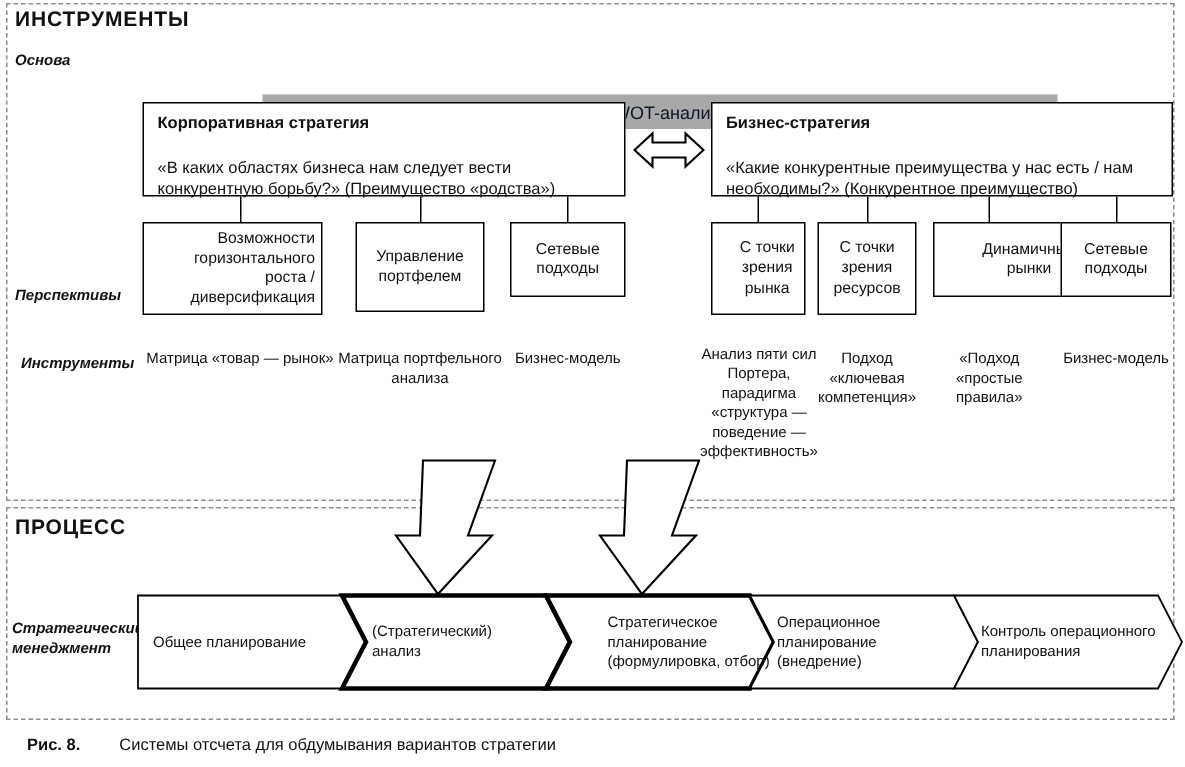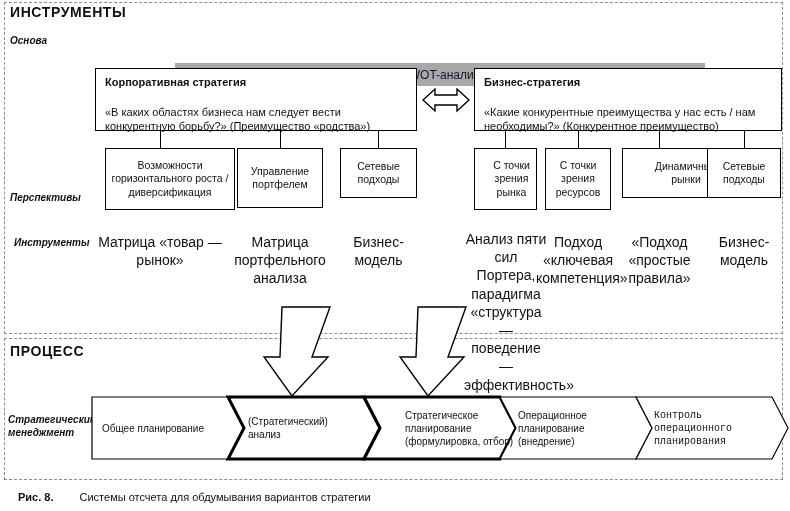--- a/index.html
+++ b/index.html
@@ -13,21 +13,21 @@
 
   .row-label { position:absolute; font-style:italic; font-weight:bold; font-size:10px; line-height:1.25; z-index:2; }
 
   .swot-bar { position:absolute; background:#a8a8a8; display:flex; align-items:center; justify-content:center; font-size:12px; color:#0f172a; z-index:1;margin-top:33px; }
 
   .sbox { position:absolute; border:1px solid #000; background:#fff; padding:6px 9px 4px 9px; font-size:11px; line-height:1.32; z-index:1; }
   .sbox .t { font-weight:bold; font-size:11px; margin-bottom:15px; }
 
   .pbox { position:absolute; border:1px solid #000; background:#fff; display:flex; align-items:center; justify-content:center; text-align:center; font-size:10.5px; line-height:1.25; padding:3px 4px; z-index:1; }
 
-  .tool { position:absolute; text-align:center; font-size:14px; line-height:1.3; z-index:1; }
+  .tool { position:absolute; text-align:center; font-size:10px; line-height:1.3; z-index:1; }
 
   .vline { position:absolute; width:1px; background:#000; z-index:1; }
 
   .arrow-svg { position:absolute; z-index:5; }
   .hollow { fill:#fff; stroke:#000; stroke-width:1.4; stroke-linejoin:miter; }
 
   .chev { fill:#fff; stroke:#000; stroke-linejoin:miter; }
   .chev.thin  { stroke-width:1.2; }
   .chev.thick { stroke-width:3; }
   .chev-label { position:absolute; display:flex; align-items:center; font-size:10px; line-height:1.3; z-index:6; }
@@ -65,21 +65,21 @@
   </div>
 
   <div class="vline" style="left:160px; top:131px; height:17px;"></div>
   <div class="vline" style="left:280px; top:131px; height:17px;"></div>
   <div class="vline" style="left:378px; top:131px; height:17px;"></div>
   <div class="vline" style="left:505px; top:131px; height:17px;"></div>
   <div class="vline" style="left:578px; top:131px; height:17px;"></div>
   <div class="vline" style="left:659px; top:131px; height:17px;"></div>
   <div class="vline" style="left:744px; top:131px; height:17px;"></div>
 
-  <div class="pbox" style="left:105px; top:148px; width:130px; height:62px;">Возможности горизонтального роста / диверсификация</div>
+  <div class="pbox" style="left:95px; top:148px; width:120px; height:62px;text-align:right;">Возможности горизонтального роста / диверсификация</div>
   <div class="pbox" style="left:237px; top:148px; width:86px; height:60px;">Управление портфелем</div>
   <div class="pbox" style="left:340px; top:148px; width:77px; height:50px;">Сетевые подходы</div>
 
   <div class="pbox" style="left:474px; top:148px; width:63px; height:62px;padding-left:16px;">С точки зрения рынка</div>
   <div class="pbox" style="left:545px; top:148px; width:66px; height:62px;">С точки зрения ресурсов</div>
   <div class="pbox" style="left:622px; top:148px; width:95px; height:50px;padding-left:37px;">Динамичные рынки</div>
   <div class="pbox" style="left:707px; top:148px; width:74px; height:50px;">Сетевые подходы</div>
 
   <div class="tool" style="left:85px;  top:233px; width:150px;">Матрица «товар — рынок»</div>
   <div class="tool" style="left:225px; top:233px; width:110px;">Матрица портфельного анализа</div>
@@ -107,19 +107,19 @@
     <polygon class="chev thick" points="138,2 274,2 290,33 274,64 138,64 154,33"></polygon>
     <polygon class="chev thick" points="274,2 410,2 426,33 410,64 274,64 290,33"></polygon>
     <polygon class="chev thin" points="410,2 546,2 562,33 546,64 410,64 426,33"></polygon>
     <polygon class="chev thin" points="546,2 682,2 698,33 682,64 546,64 562,33"></polygon>
   </svg>
 
   <div class="chev-label" style="left:102px; top:397px; width:115px; height:62px;">Общее планирование</div>
   <div class="chev-label" style="left:248px; top:397px; width:112px; height:62px;">(Стратегический) анализ</div>
   <div class="chev-label" style="left:382px; top:397px; width:120px; height:62px;margin-left:23px;">Стратегическое планирование (формулировка, отбор)</div>
   <div class="chev-label" style="left:518px; top:397px; width:116px; height:62px;">Операционное планирование (внедрение)</div>
-  <div class="chev-label" style="left:654px; top:397px; width:120px; height:62px;font-family:Liberation Mono, monospace;">Контроль операционного планирования</div>
+  <div class="chev-label" style="left:654px; top:397px; width:120px; height:62px;">Контроль операционного планирования</div>
 
   <div class="caption" style="left:18px; top:491px;">
     <span class="fig">Рис. 8.</span><span>Системы отсчета для обдумывания вариантов стратегии</span>
   </div>
 
 </div>
 
 </body></html>

